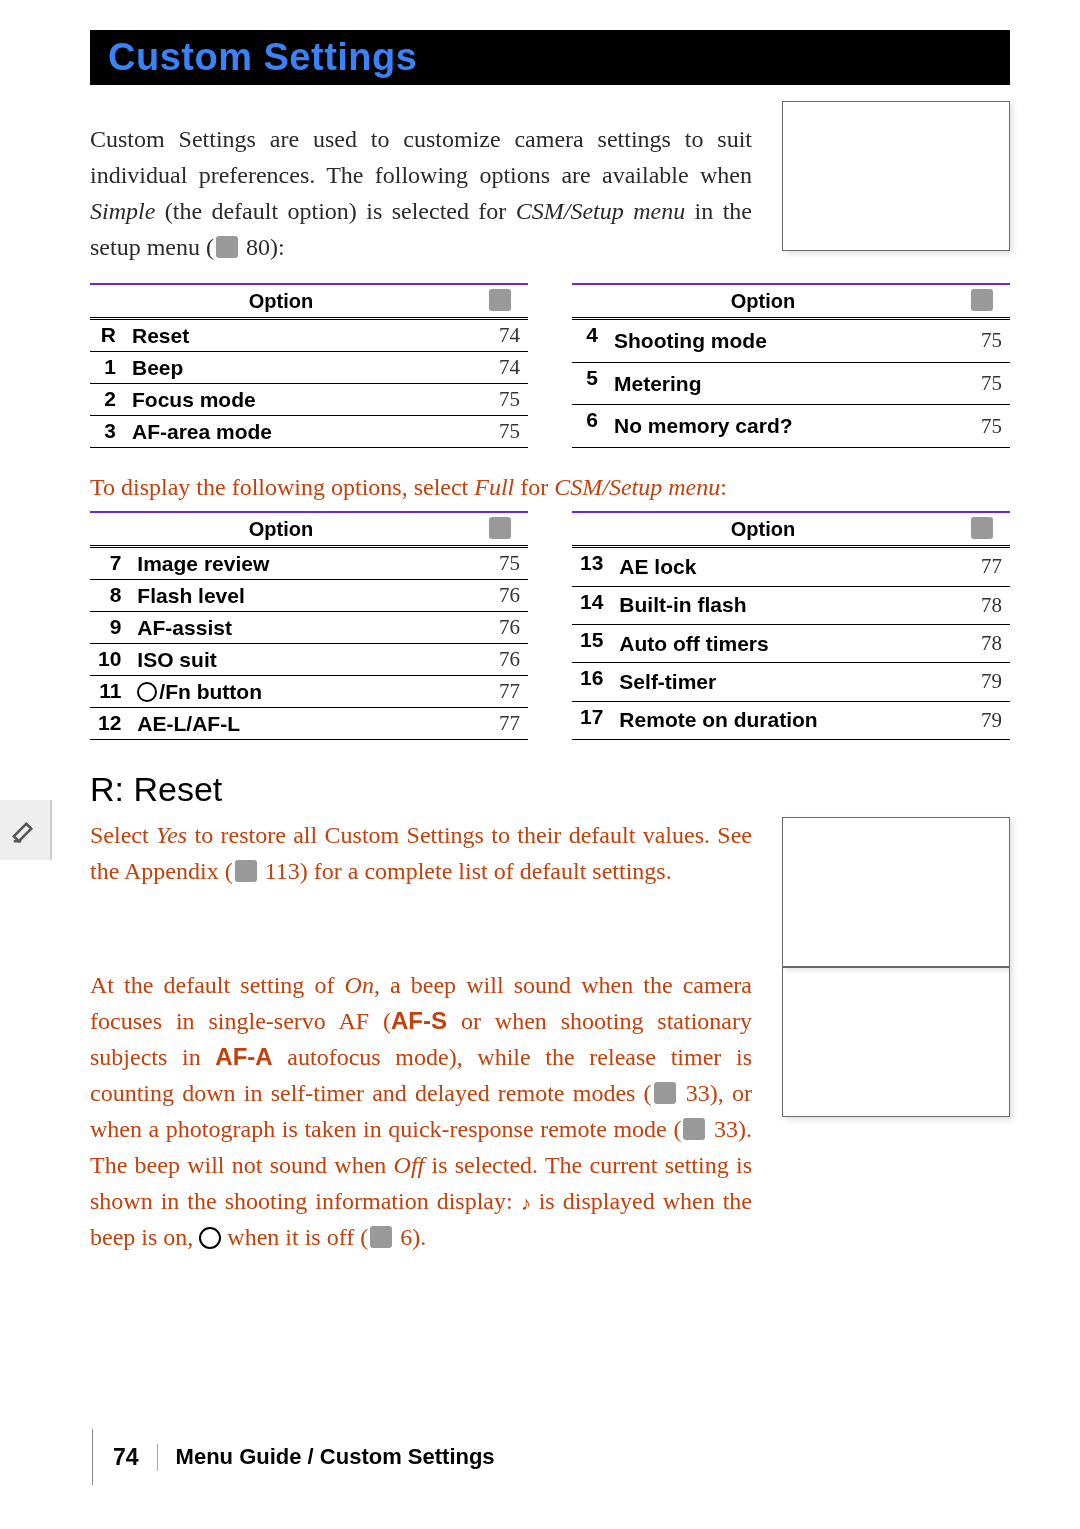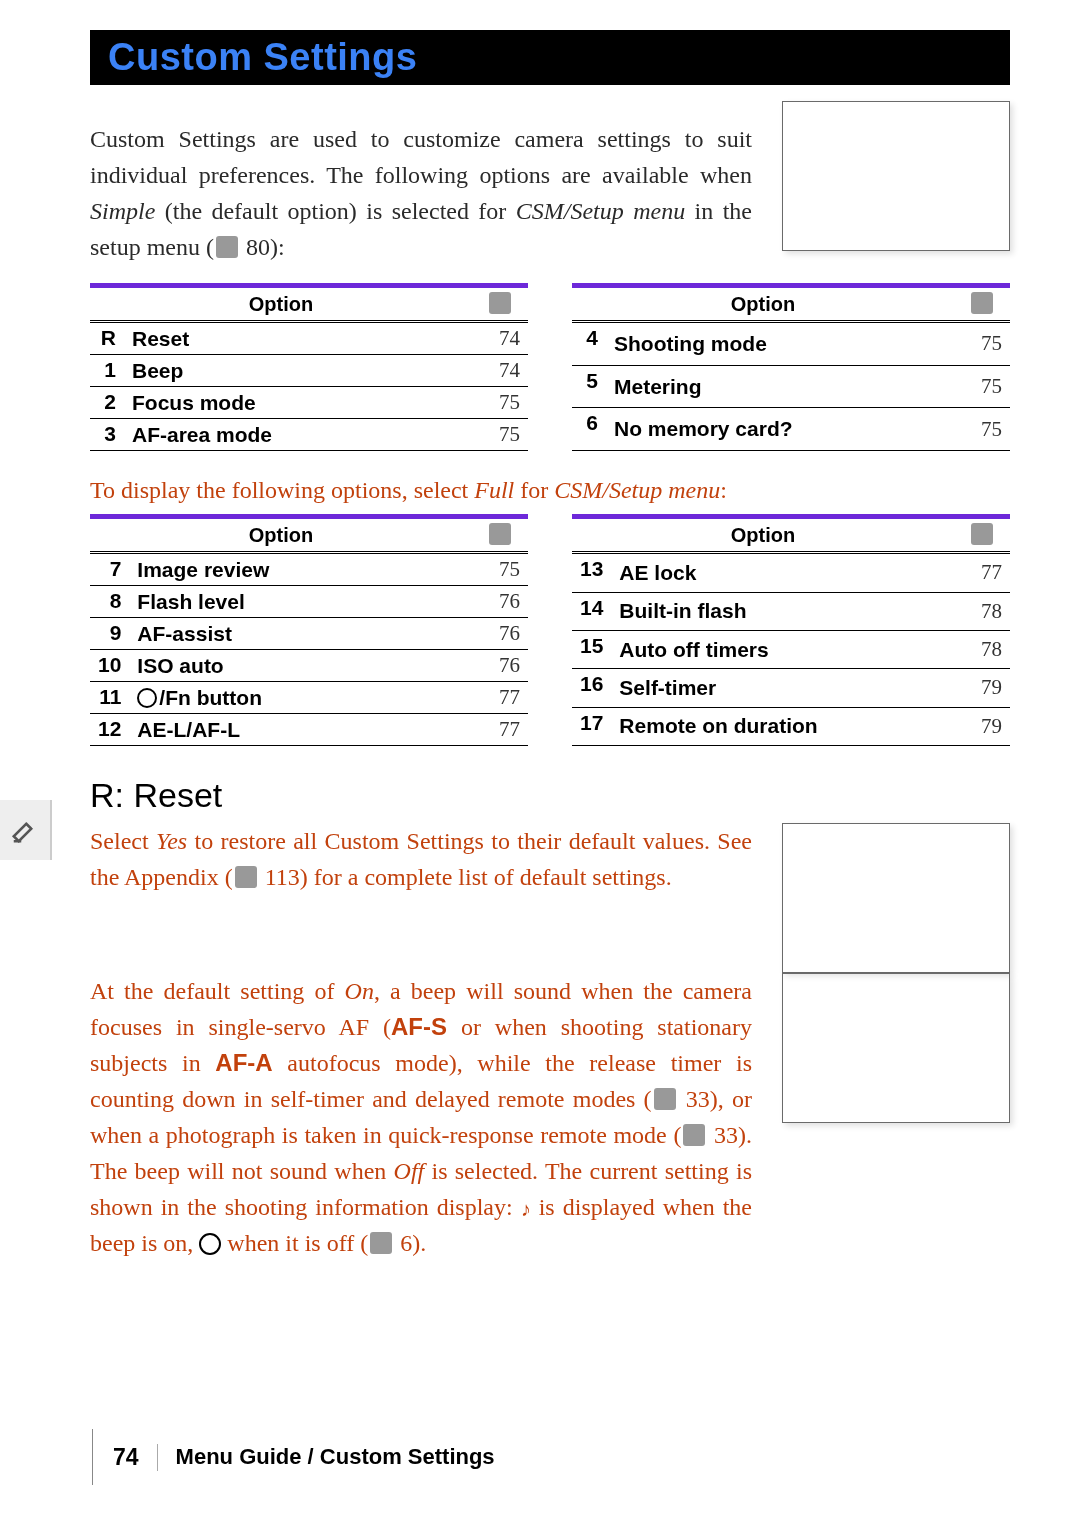--- a/index.html
+++ b/index.html
@@ -7,21 +7,21 @@
   .page { padding: 30px 70px 0 90px; }
   .title-bar { background: #000; color: #3b82f6; font-family: Arial, Helvetica, sans-serif; font-weight: 900; font-size: 38px; padding: 6px 18px; margin-bottom: 16px; letter-spacing: 0.5px; }
   .intro { font-size: 24px; line-height: 1.5; color: #2a2a2a; }
   .intro-wrap { display: flex; gap: 30px; align-items: flex-start; margin-bottom: 18px; }
   .intro-text { flex: 1; text-align: justify; margin-top: 20px; }
   .thumb { width: 228px; height: 150px; border: 1px solid #6a6a6a; box-shadow: 3px 3px 6px rgba(0,0,0,0.12); flex-shrink: 0; }
   .italic { font-style: italic; }
   .page-icon { display: inline-block; width: 22px; height: 22px; background: #999; border-radius: 3px; vertical-align: -3px; margin: 0 2px; }
   .tables-row { display: flex; gap: 44px; margin: 10px 0 26px 0; }
   .opt-table { flex: 1; border-collapse: collapse; width: 100%; }
-  .opt-table thead th { border-top: 5px solid #6d28d9; border-bottom: 3px double #000; font-family: Arial, Helvetica, sans-serif; font-weight: 700; font-size: 20px; padding: 4px 6px; }
+  .opt-table thead th { border-top: 2px solid #6d28d9; border-bottom: 3px double #000; font-family: Arial, Helvetica, sans-serif; font-weight: 700; font-size: 20px; padding: 4px 6px; }
   .opt-table thead th:first-child { text-align: center; }
   .opt-table thead th:last-child { text-align: center; width: 56px; }
   .opt-table tbody td { border-bottom: 1px solid #000; padding: 3px 8px; font-size: 21px; }
   .opt-table tbody td.num { font-family: Arial, Helvetica, sans-serif; font-weight: 700; text-align: right; vertical-align: top; white-space: nowrap; width: 34px; padding-right: 8px; }
   .opt-table tbody td.lbl { font-family: Arial, Helvetica, sans-serif; font-weight: 700; text-align: left; }
   .opt-table tbody td.pg { text-align: right; font-family: Georgia, serif; color: #333; width: 56px; }
   .hdr-icon { display: inline-block; width: 22px; height: 22px; background: #999; border-radius: 3px; vertical-align: -3px; }
   .mid-text { font-size: 24px; color: #c2410c; margin: 10px 0 8px 0; }
   .section-h { font-family: Arial, Helvetica, sans-serif; font-size: 34px; font-weight: 400; margin-top: 30px; margin-bottom: 8px; }
   .body-text { font-size: 24px; line-height: 1.5; color: #c2410c; text-align: justify; }
@@ -131,21 +131,21 @@
             <td class="lbl">Flash level</td>
             <td class="pg">76</td>
           </tr>
           <tr>
             <td class="num">9</td>
             <td class="lbl">AF-assist</td>
             <td class="pg">76</td>
           </tr>
           <tr>
             <td class="num">10</td>
-            <td class="lbl">ISO auto</td>
+            <td class="lbl">ISO suit</td>
             <td class="pg">76</td>
           </tr>
           <tr>
             <td class="num">11</td>
             <td class="lbl"><span class="timer-icon"></span><span>/Fn button</span></td>
             <td class="pg">77</td>
           </tr>
           <tr>
             <td class="num">12</td>
             <td class="lbl">AE-L/AF-L</td>

